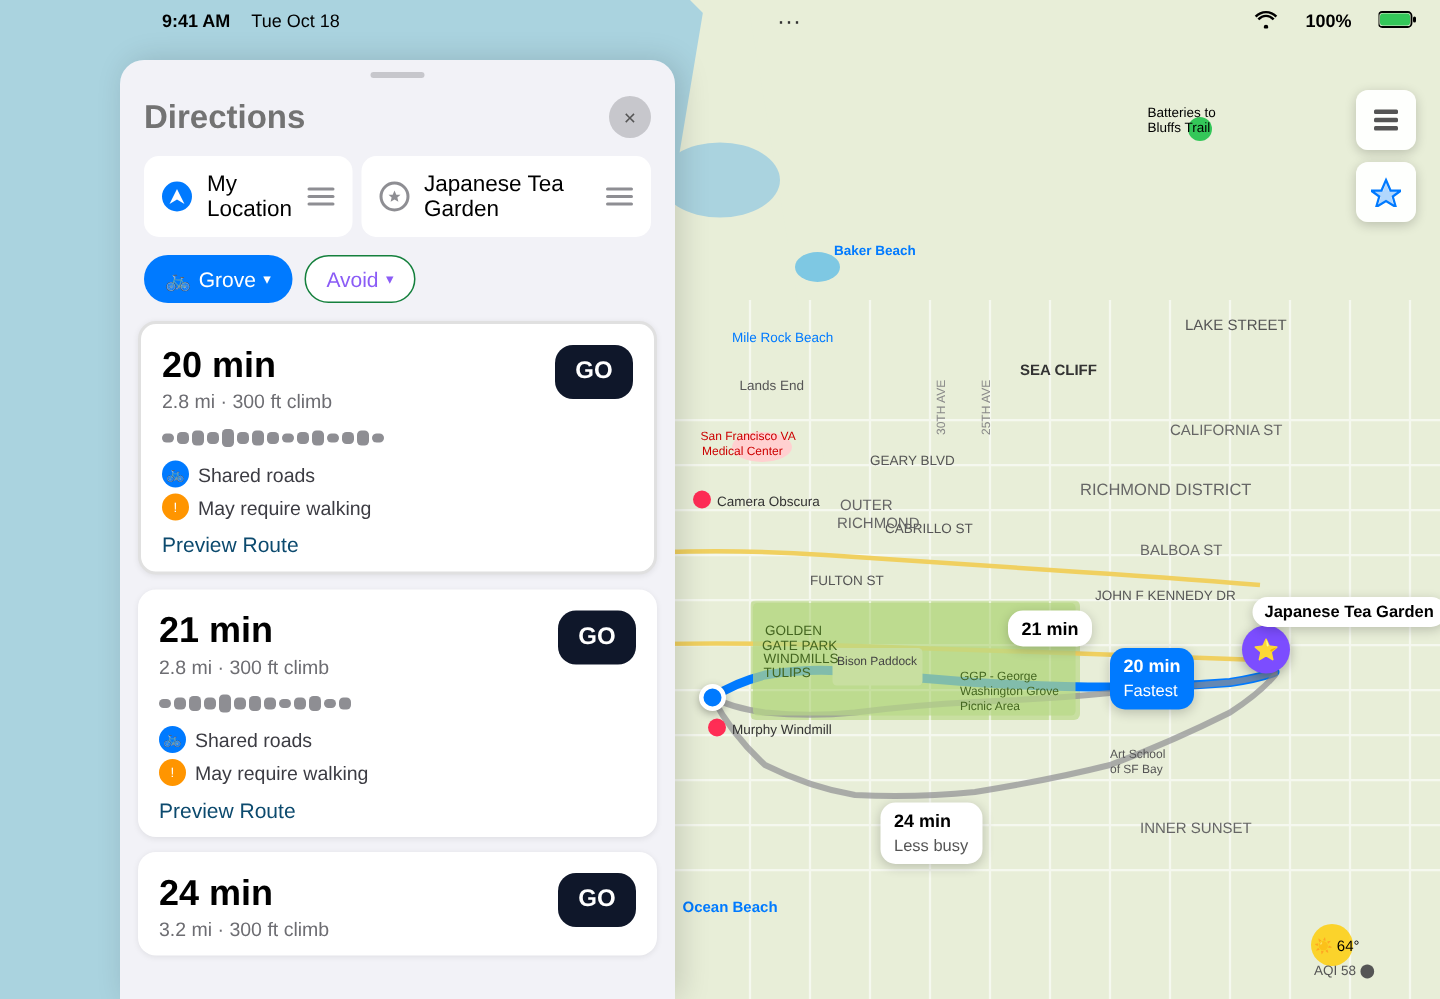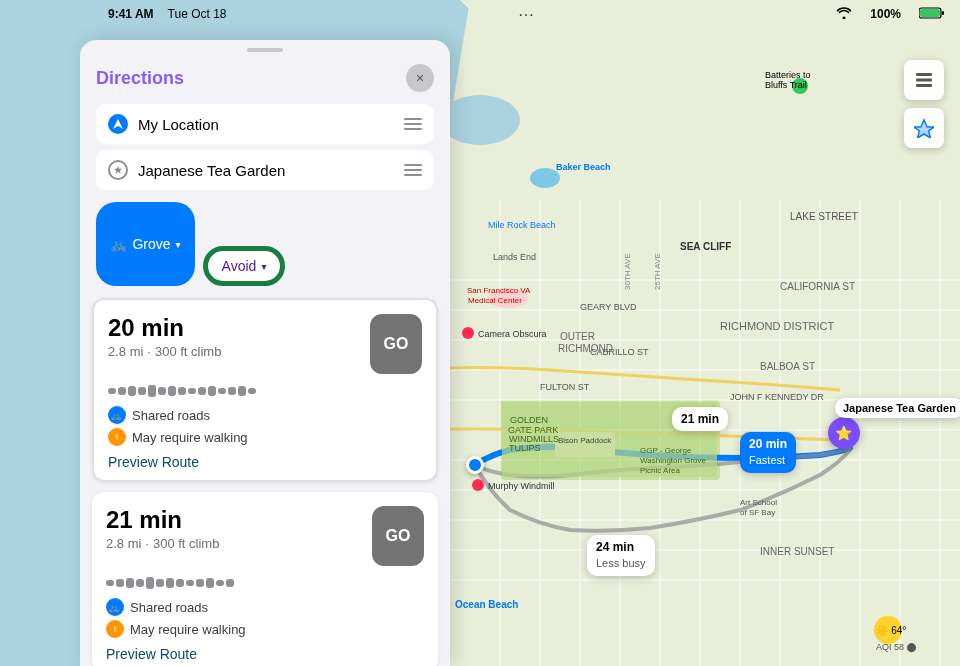--- a/index.html
+++ b/index.html
@@ -104,42 +104,42 @@
       margin: 8px auto 12px;
     }
 
     .panel-header {
       display: flex;
       align-items: center;
       justify-content: space-between;
       padding: 0 16px 12px;
     }
     .panel-title {
-      font-size: 18px;
+      font-size: 22px;
       font-weight: 700;
-      color: #8b5cf6;
+      color: #737373;
     }
     .close-btn {
       width: 28px;
       height: 28px;
       background: #c7c7cc;
       border-radius: 50%;
       display: flex;
       align-items: center;
       justify-content: center;
       font-size: 14px;
       color: #555;
       cursor: pointer;
     }
 
     
     .location-inputs {
       padding: 0 16px 12px;
       display: flex;
-      flex-direction: column;
+      flex-direction: row;
       gap: 6px;
     }
     .location-row {
       background: #fff;
       border-radius: 10px;
       padding: 10px 12px;
       display: flex;
       align-items: center;
       gap: 10px;
     }
@@ -199,23 +199,22 @@
       display: flex;
       align-items: center;
       gap: 5px;
     }
     .filter-btn-active {
       background: #007aff;
       color: #fff;
     }
     .filter-btn-inactive {
       background: #fff;
-      color: #4c1d95;
-      border: 5px solid #15803d;
-      margin-top: 44px;
+      color: #8b5cf6;
+      border: 1px solid #15803d;
     }
 
     
     .route-card {
       background: #fff;
       margin: 0 12px 10px;
       border-radius: 12px;
       padding: 14px 14px 10px;
       box-shadow: 0 1px 4px rgba(0,0,0,0.08);
     }
@@ -249,22 +248,22 @@
       gap: 2px;
     }
     .route-bar-seg {
       height: 6px;
       background: #8e8e93;
       border-radius: 3px;
     }
 
     .go-btn {
       width: 52px;
-      height: 60px;
-      background: #737373;
+      height: 36px;
+      background: #0f172a;
       border-radius: 12px;
       display: flex;
       align-items: center;
       justify-content: center;
       color: #fff;
       font-size: 16px;
       font-weight: 700;
       cursor: pointer;
       flex-shrink: 0;
     }

